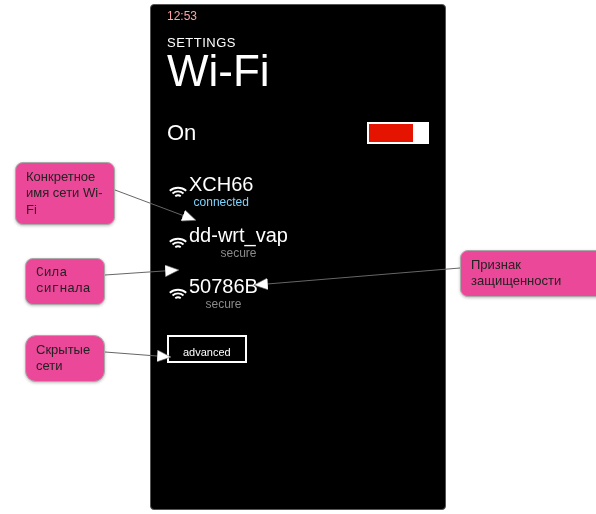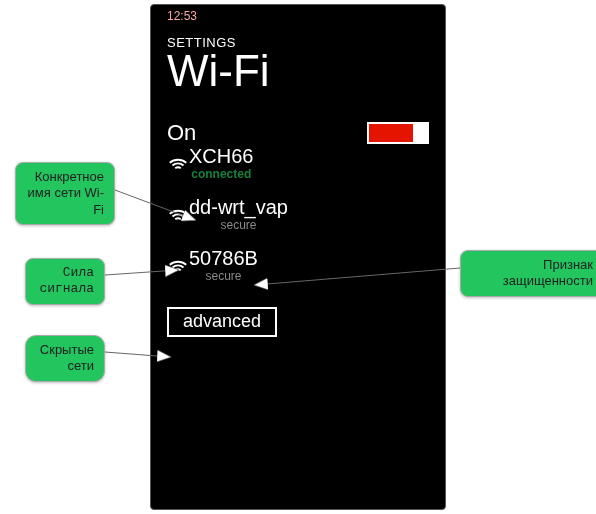--- a/index.html
+++ b/index.html
@@ -29,55 +29,56 @@
     font-size: 13px; letter-spacing: 0.5px; color: #fff;
     margin-top: 8px;
   }
   .hdr-big {
     font-size: 44px; font-weight: 300; color: #fff;
     margin-top: -4px; margin-bottom: 24px;
   }
   .field-label { font-size: 12px; color: #8a8a8a; }
   .field-row {
     display: flex; justify-content: space-between; align-items: center;
+    margin-bottom: 28px;
   }
   .field-value { font-size: 22px; font-weight: 300; }
   .toggle {
     width: 62px; height: 22px;
     border: 2px solid #fff;
     background: #e51400;
     display: flex; justify-content: flex-end;
   }
   .toggle-knob { width: 14px; height: 100%; background: #fff; }
   .net {
     display: flex; align-items: flex-start;
     margin-bottom: 16px; gap: 0; text-align: center;
   }
   .wifi-icon { width: 22px; height: 20px; flex: 0 0 22px; margin-top: 4px; }
   .net-name { font-size: 20px; color: #fff; line-height: 1.05; }
   .net-sub  { font-size: 12px; }
-  .sub-connected { color: #15803d; font-weight: bold; }
+  .sub-connected { color: #7dd3fc; }
   .sub-secure { color: #8a8a8a; }
   .adv-btn {
     display: inline-block;
     border: 2px solid #fff;
     color: #fff; background: transparent;
-    font-size: 18px; padding: 2px 14px 3px 14px;
+    font-size: 11px; padding: 9px 14px 3px 14px;
     margin-top: 8px;
     text-align: right;
   }
   
   .callout {
     position: absolute;
-    background: #22c55e;
+    background: #ec4899;
     border: 1px solid #aaa;
     border-radius: 8px;
     padding: 6px 10px;
     font-size: 13px; color: #222;
-    text-align: right;
+    text-align: left;
     box-shadow: 0 1px 3px rgba(0,0,0,0.25);
     line-height: 1.25;
     z-index: 5;
   }
   svg.overlay {
     position: absolute; left:0; top:0;
     width: 596px; height: 514px;
     pointer-events: none; z-index: 4;
   }
 </style>

